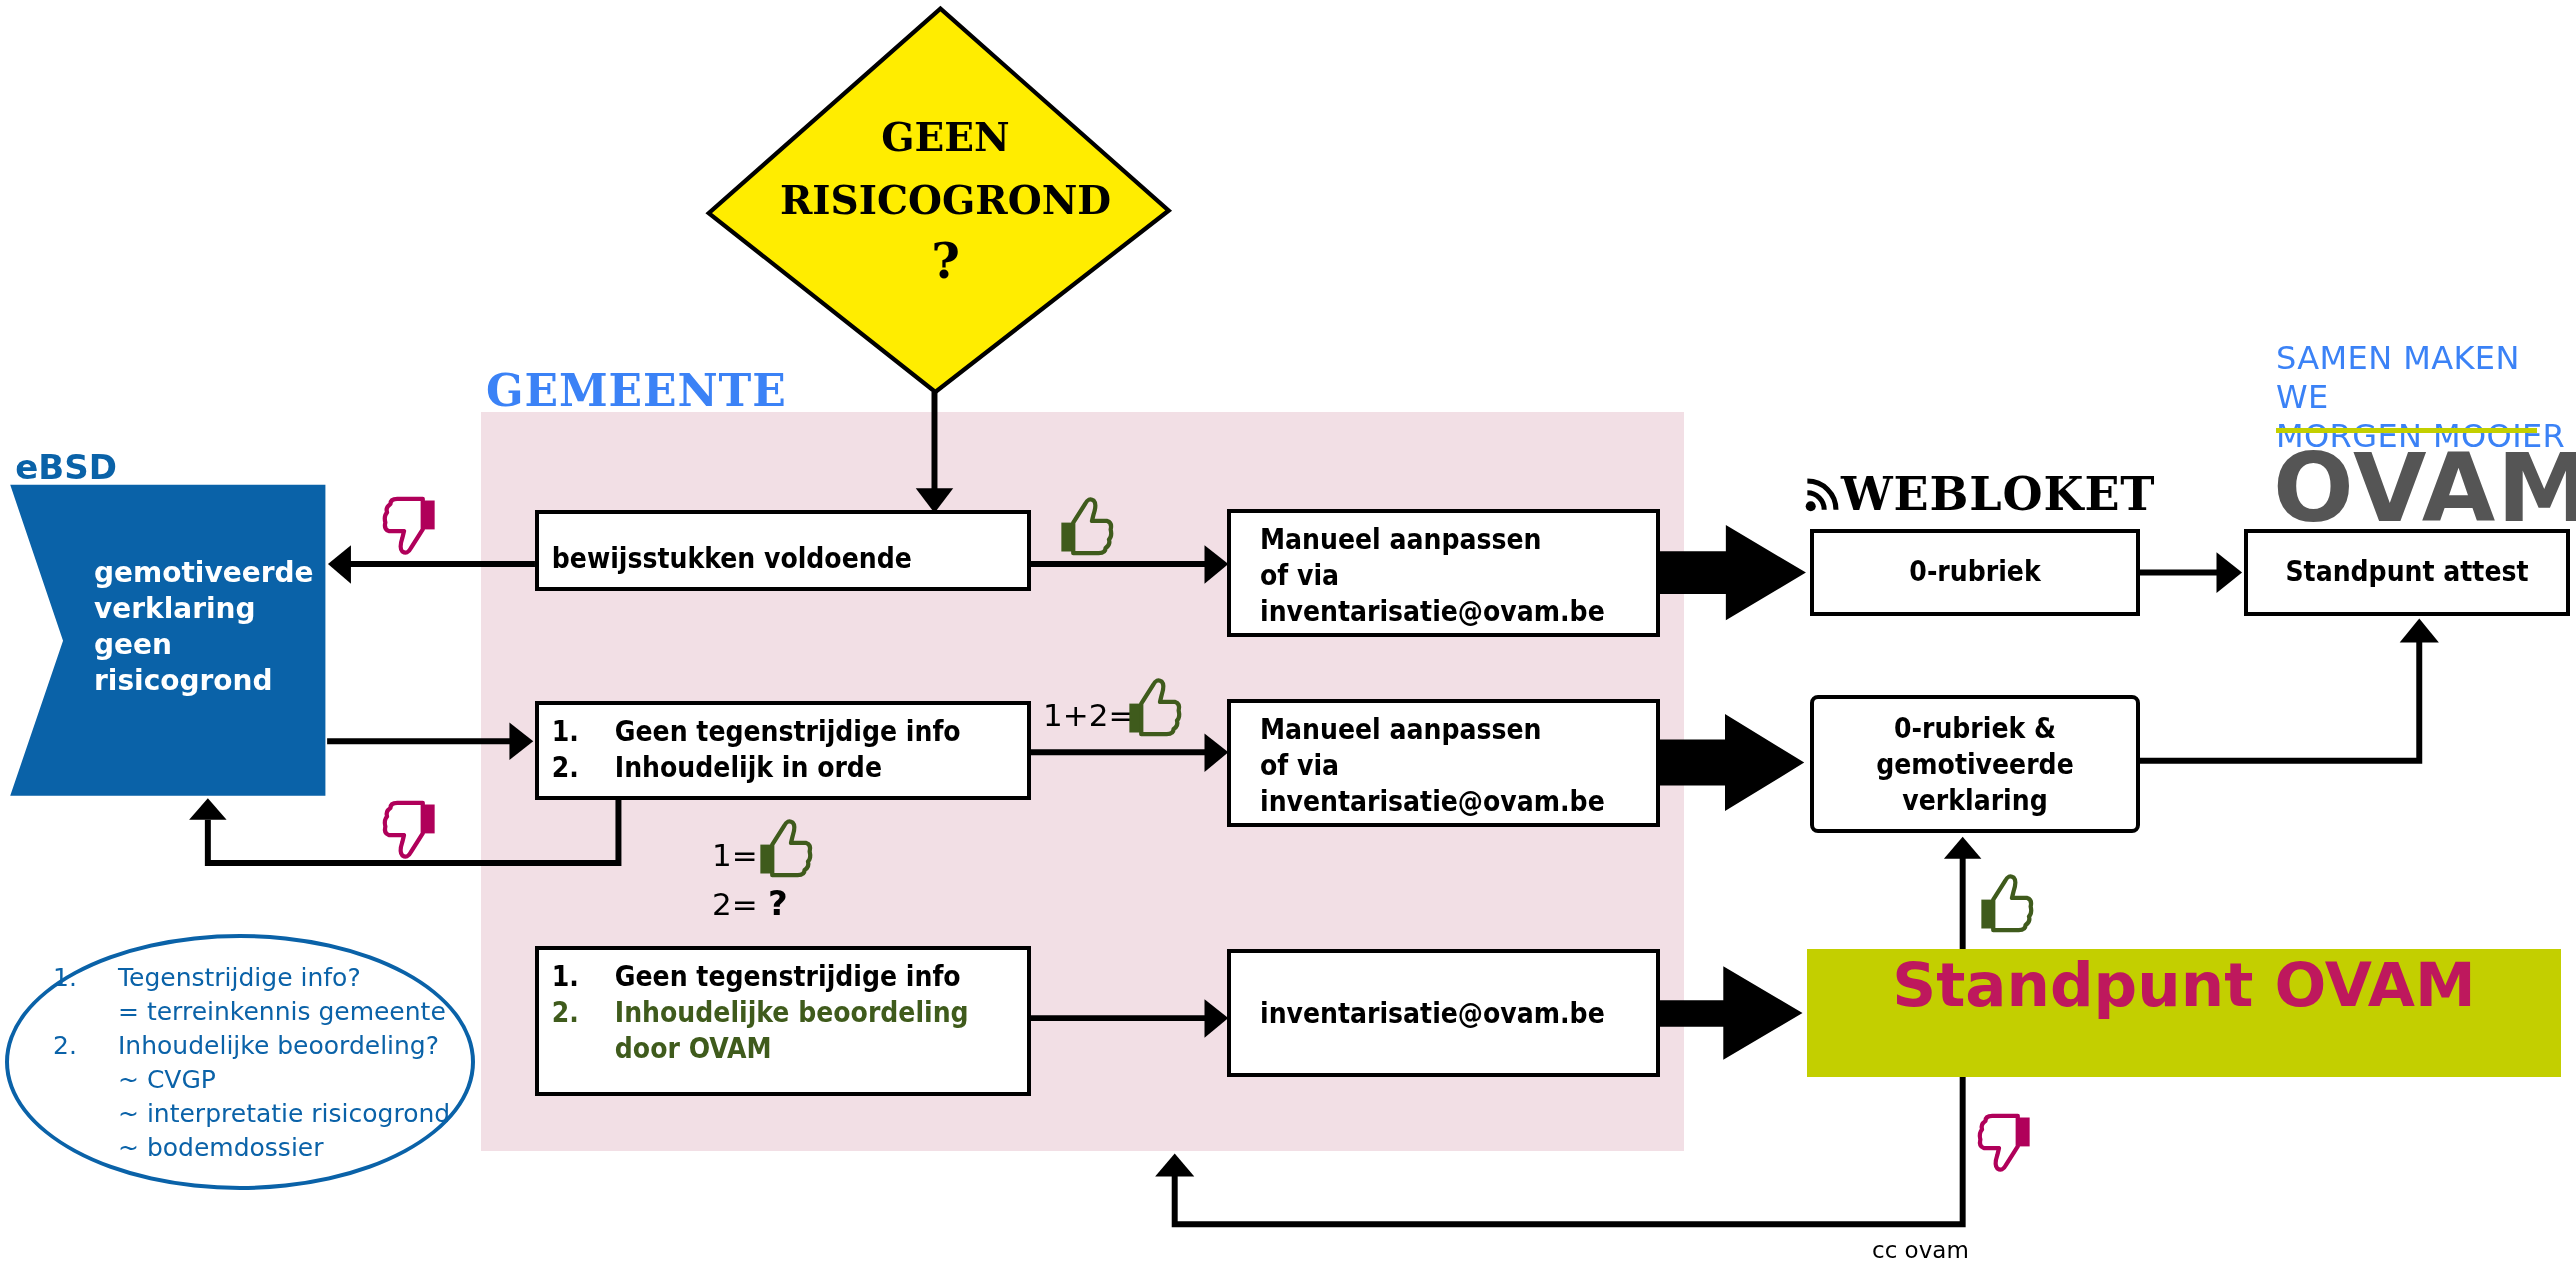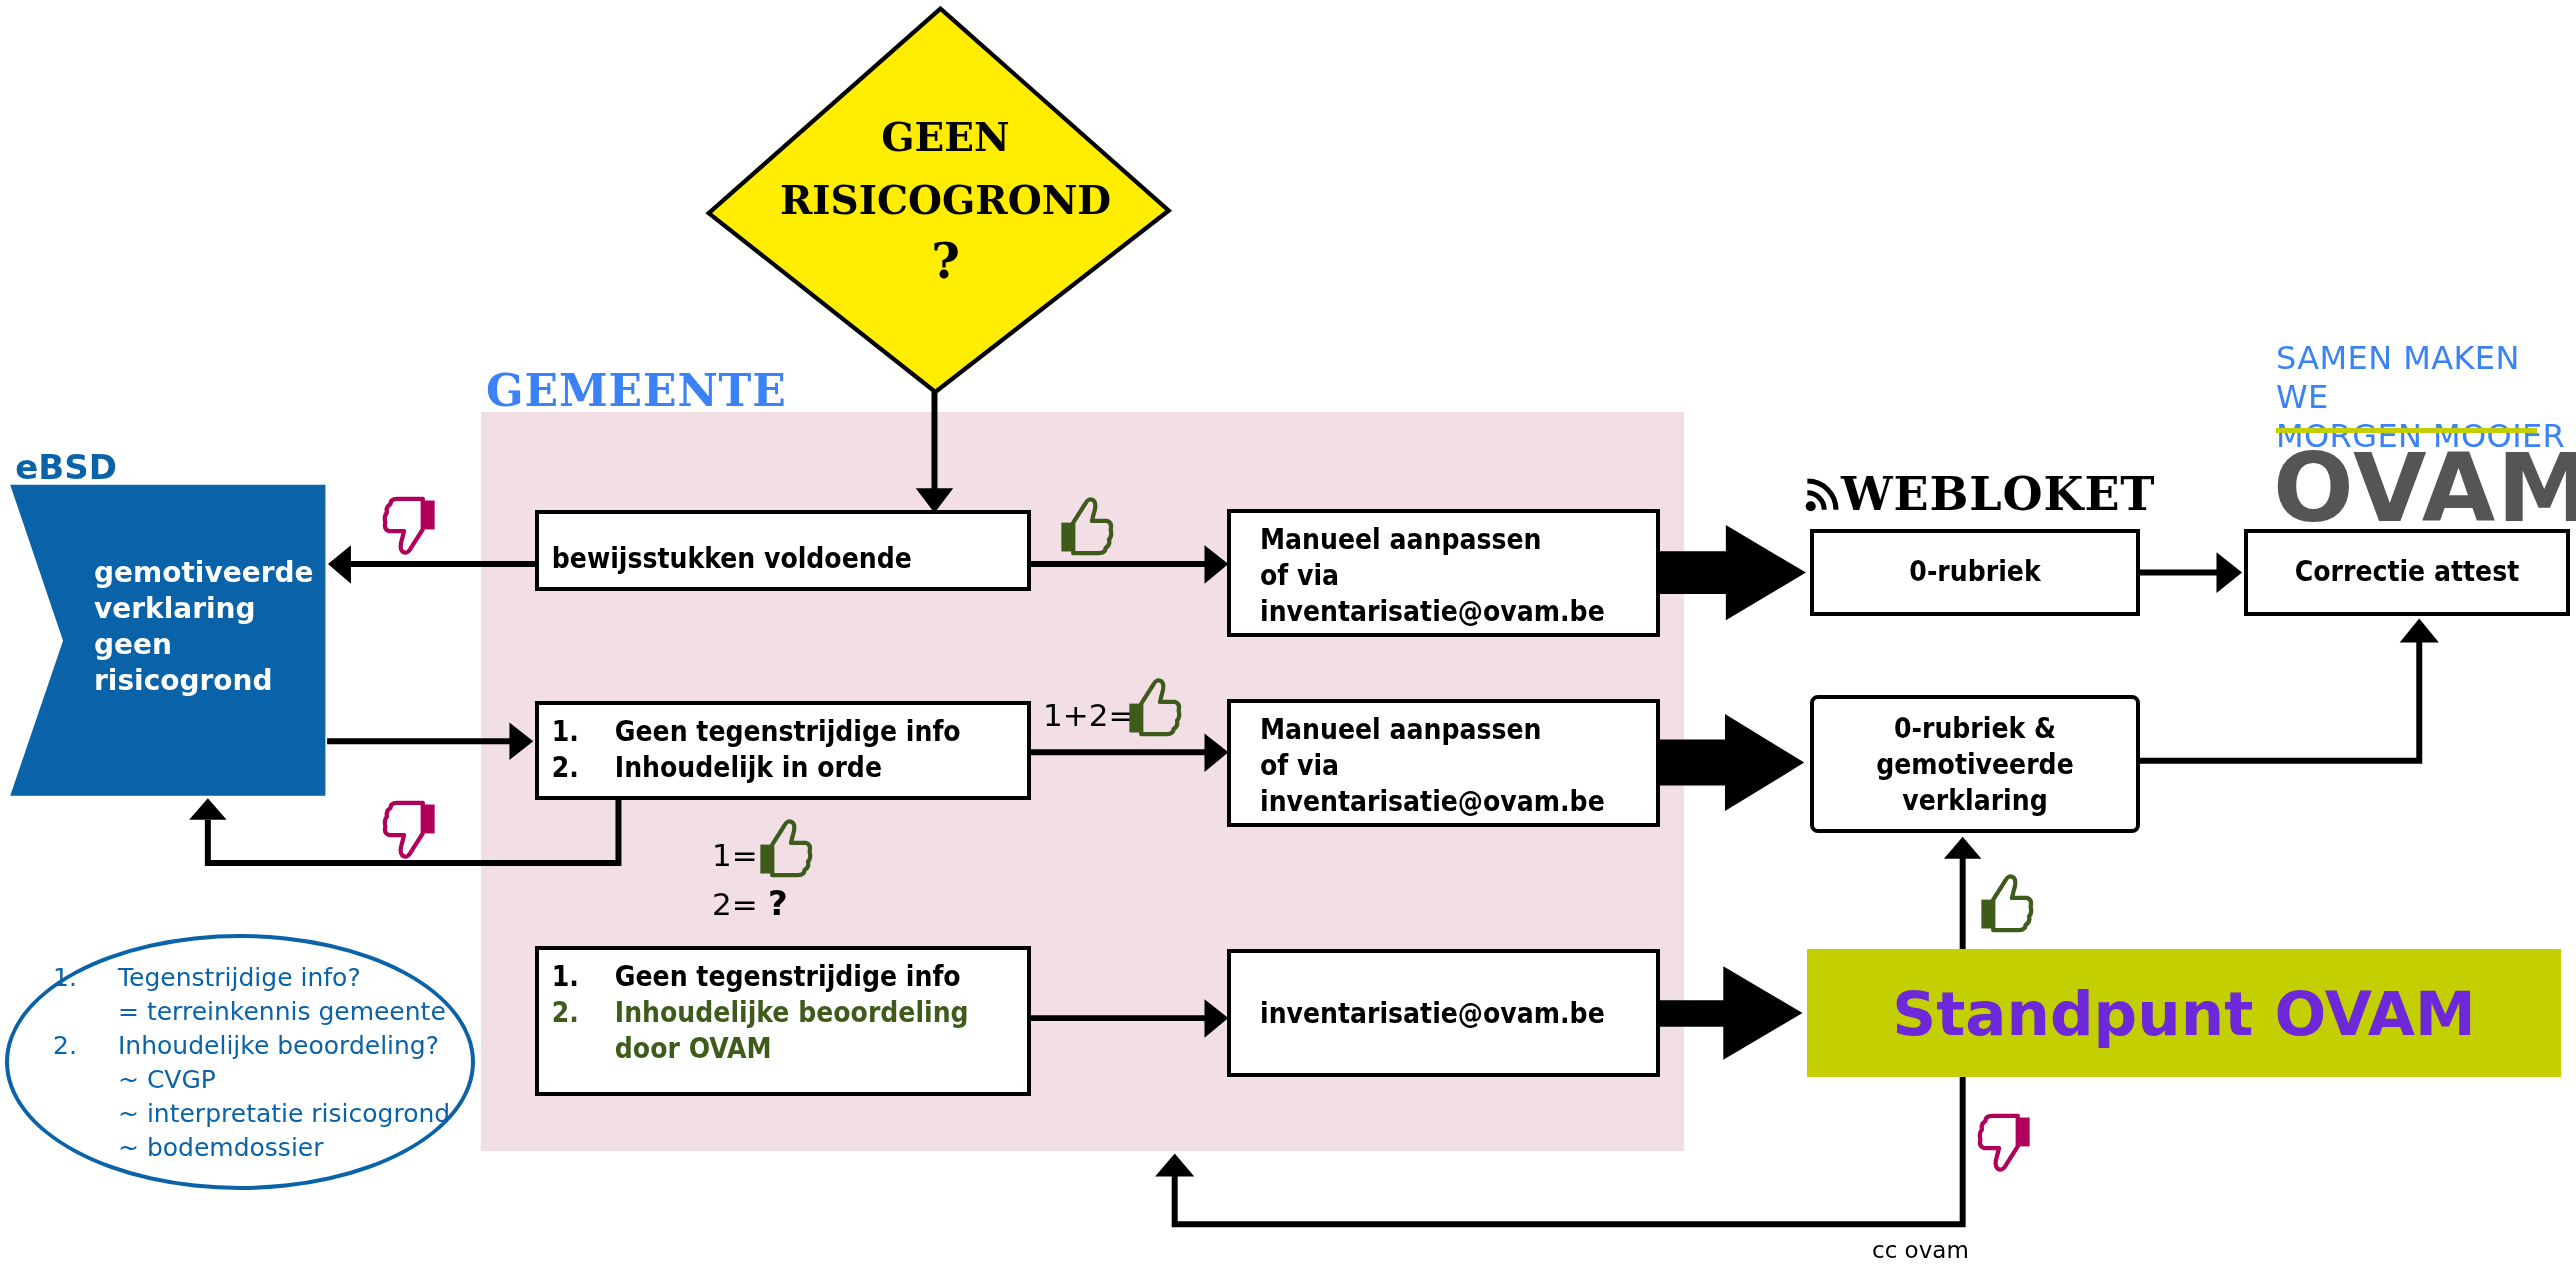--- a/index.html
+++ b/index.html
@@ -20,22 +20,22 @@
   .ebsd-text { position:absolute; left:94px; top:555px; color:#fff; font-size:28px; line-height:36px; font-weight:bold; }
   .note-ellipse { position:absolute; left:5.1px; top:934px; width:470px; height:256px; border:4.3px solid #0a62a8; border-radius:50%; box-sizing:border-box; }
   .note-text { position:absolute; left:53px; top:961px; color:#0a62a8; font-size:25px; line-height:34px; }
   .note-text .row { display:flex; }
   .note-text .n { width:65px; }
   .diamond-text { position:absolute; left:707px; top:115px; width:477px; text-align:center; font-family:"DejaVu Serif", serif; font-weight:bold; }
   .webloket { position:absolute; left:1804px; top:467px; font-family:"DejaVu Serif", serif; font-weight:bold; font-size:46px; letter-spacing:0.9px; }
   .ovam-tag { position:absolute; left:2276px; top:339px; color:#3b82f6; font-size:32px; line-height:39px; letter-spacing:0.4px; }
   .ovam-line { position:absolute; left:2276px; top:428px; width:261px; height:5.1px; background:#c3cf00; }
   .ovam-logo { position:absolute; left:2273px; top:433px; color:#555; font-weight:bold; font-size:95px; letter-spacing:1.7px; }
-  .standpunt { position:absolute; left:1807px; top:949px; width:754px; height:128px; background:#c3cf00; color:#6d28d9;
-               font-weight:bold; font-size:61px; display:flex; align-items:center; justify-content:center; }
+  .standpunt { position:absolute; left:1807px; top:949px; width:754px; height:128px; background:#c3cf00; color:#be185d;
+               font-weight:bold; font-size:61px; display:flex; justify-content:center; }
   .lbl { position:absolute; font-size:31px; }
   .cc { position:absolute; left:1872px; top:1237px; font-size:23px; }
   .thumb { position:absolute; width:60px; height:68px; }
 </style>
 </head>
 <body>
 
 <div class="region"></div>
 <div class="region-title">GEMEENTE</div>
 
@@ -192,21 +192,21 @@
 </div>
 
 <div class="ovam-tag">
   <div>SAMEN MAKEN WE</div>
   <div>MORGEN MOOIER</div>
 </div>
 <div class="ovam-line"></div>
 <div class="ovam-logo">OVAM</div>
 
 <div class="box" style="left:2244px;top:529px;width:326px;height:87px;text-align:center;">
-  <div style="line-height:78px;">Correctie attest</div>
+  <div style="line-height:78px;">Standpunt attest</div>
 </div>
 
 <div class="standpunt">
     <span>Standpunt OVAM</span>
   </div>
 
 <div class="lbl" style="left:1043px;top:697px;">1+2=</div>
 <div class="lbl" style="left:712px;top:837px;">1=</div>
 <div class="lbl" style="left:712px;top:886px;">2=</div>
 <div class="lbl" style="left:768px;top:883px;font-weight:bold;font-size:34px;">?</div>

